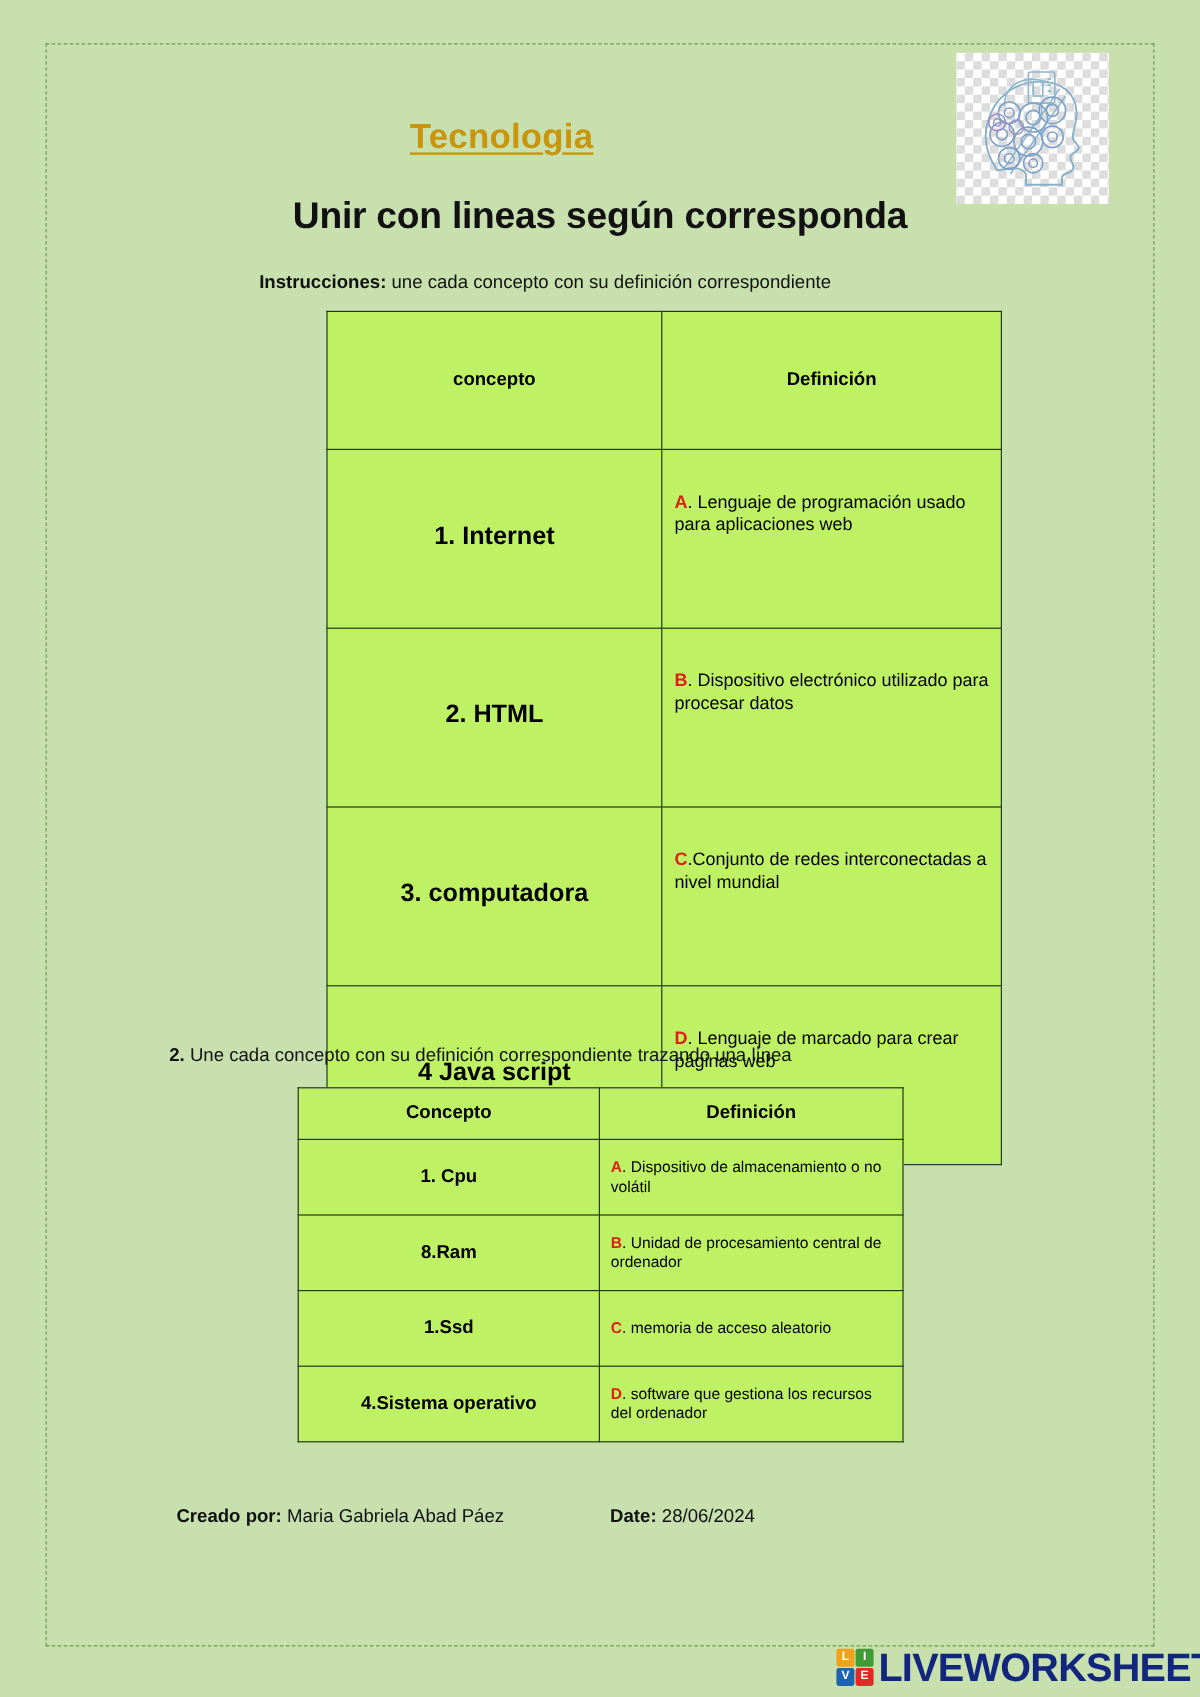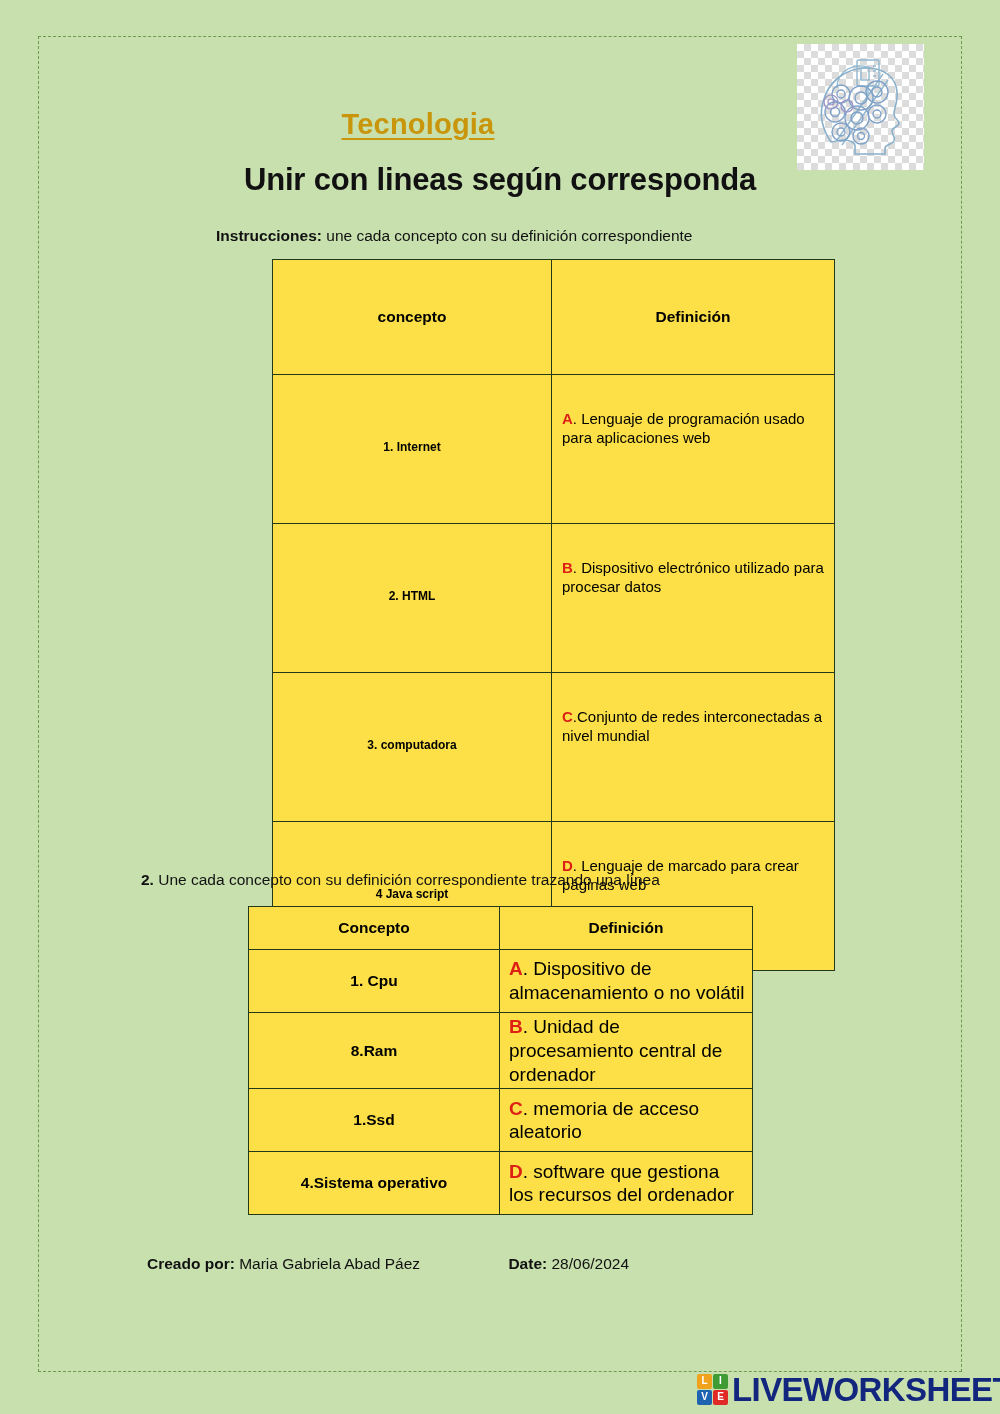--- a/index.html
+++ b/index.html
@@ -31,21 +31,21 @@
   .sheet {
     position: absolute;
     left: 0; top: 0;
     width: 1000px;
     height: 1414px;
   }
 
   
   .title-main {
     position: absolute;
-    left: 0; top: 108px;
+    left: 0; top: 98px;
     width: 836px;
     text-align: center;
     font-size: 29px;
     font-weight: bold;
     color: #c9950b;
     text-decoration: underline;
     text-underline-offset: 4px;
     letter-spacing: .2px;
   }
   .title-sub {
@@ -88,42 +88,42 @@
   
   table.wsheet {
     position: absolute;
     border-collapse: collapse;
     background: #c7e0ae;
     table-layout: fixed;
   }
   table.wsheet td, table.wsheet th {
     border: 1.5px solid #24391c;
     vertical-align: middle;
-    background: #fde047;
+    background: #bef264;
     padding: 0;
   }
 
   
   #table-one {
     left: 272px;
     top: 259px;
     width: 562px;
   }
   #table-one col.c1 { width: 279px; }
   #table-one col.c2 { width: 283px; }
   #table-one th {
     height: 114px;
     text-align: center;
     font-size: 15.5px;
     font-weight: bold;
   }
   #table-one td { height: 114px; }
   #table-one td.concept {
     text-align: center;
-    font-size: 12px;
+    font-size: 21px;
     font-weight: bold;
     vertical-align: middle;
     padding-bottom: 4px;
   }
   #table-one td.definition {
     font-size: 15px;
     line-height: 1.28;
     vertical-align: top;
     padding: 34px 8px 0 10px;
   }
@@ -146,21 +146,21 @@
     font-size: 15.5px;
     font-weight: bold;
   }
   #table-two td { height: 58px; }
   #table-two td.concept {
     text-align: center;
     font-size: 15.5px;
     font-weight: bold;
   }
   #table-two td.definition {
-    font-size: 19px;
+    font-size: 13px;
     line-height: 1.25;
     vertical-align: middle;
     padding: 2px 6px 2px 9px;
   }
   #table-two td.definition .letter {
     color: #dd1f15;
     font-weight: bold;
   }
 
   

